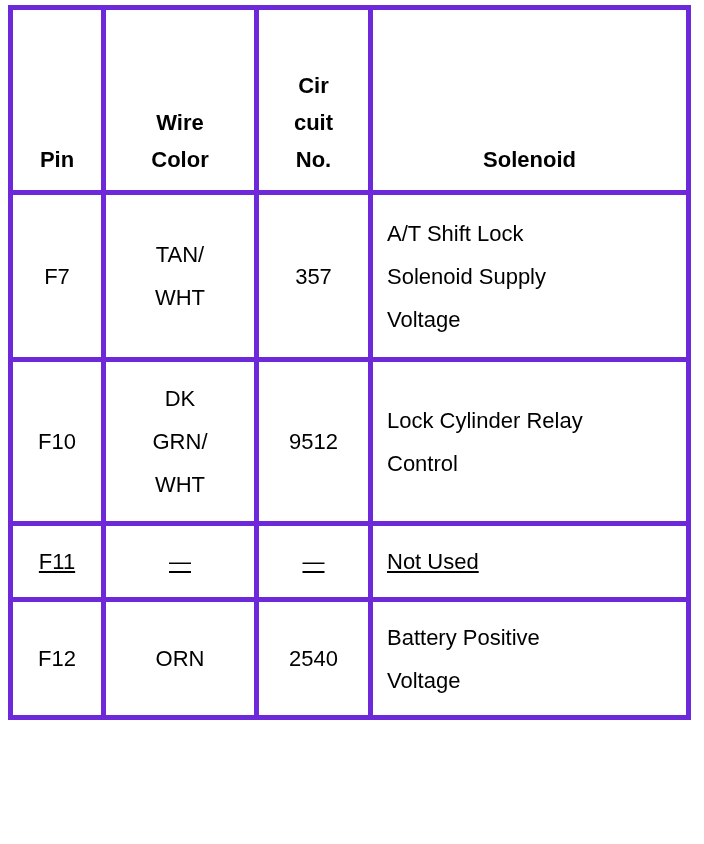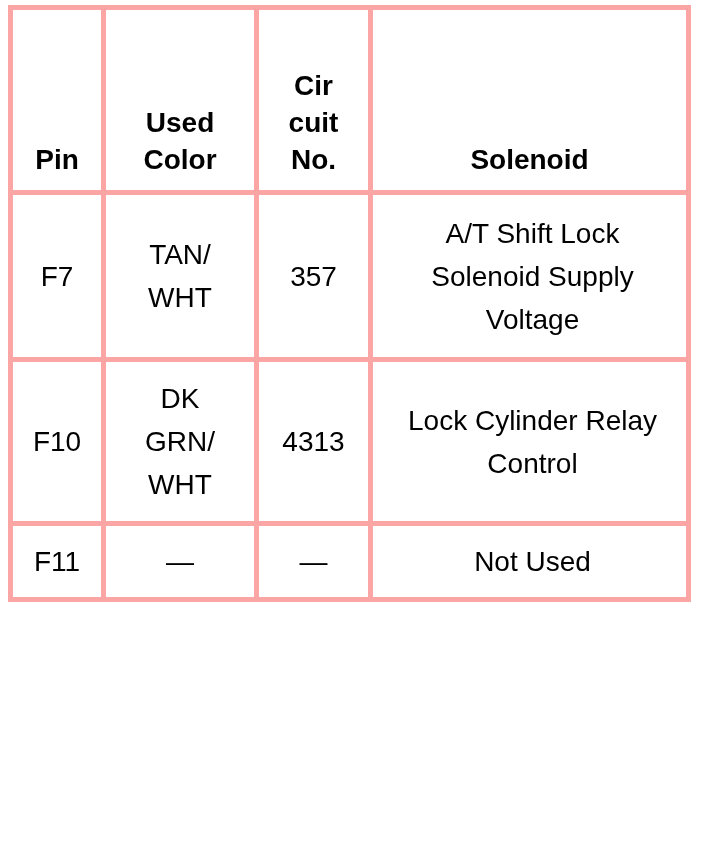--- a/index.html
+++ b/index.html
@@ -20,23 +20,23 @@
     left: 8px;
     top: 5px;
   }
   table.pin-table {
     border-collapse: collapse;
     table-layout: fixed;
     background: #ffffff;
   }
   table.pin-table th,
   table.pin-table td {
-    border: 5px solid #fca5a5;
+    border: 5px solid #6d28d9;
     white-space: pre-line;
-    font-size: 28px;
+    font-size: 22px;
     overflow: hidden;
   }
   
   col.col-pin      { width: 93px; }
   col.col-wire     { width: 153px; }
   col.col-circuit  { width: 114px; }
   col.col-function { width: 318px; }
   
   table.pin-table th {
     font-weight: bold;
@@ -47,47 +47,47 @@
   }
   
   table.pin-table td {
     font-weight: normal;
     vertical-align: middle;
     text-align: center;
     line-height: 43px;
     padding: 0 4px;
   }
   table.pin-table td.fn-cell {
-    text-align: center;
+    text-align: left;
     padding-left: 14px;
     padding-right: 8px;
   }
   
   tr.row-header { height: 185px; }
   tr.row-0 { height: 167px; }
   tr.row-1 { height: 117px; }
   tr.row-2 { height: 164px; }
-  tr.row-3 { height: 76px; }
+  tr.row-3 { height: 76px; text-decoration: underline; }
   tr.row-4 { height: 118px; }
 </style>
 </head>
 <body>
 
 <div class="table-wrap">
   <table class="pin-table">
     <colgroup>
       <col class="col-pin">
       <col class="col-wire">
       <col class="col-circuit">
       <col class="col-function">
     </colgroup>
     <thead>
       <tr class="row-header">
         <th>Pin</th>
-        <th>Used
+        <th>Wire
 Color</th>
         <th>Cir
 cuit
 No.</th>
         <th>Solenoid</th>
       </tr>
     </thead>
     <tbody>
       <tr class="row-0">
         <td>F7</td>
@@ -96,25 +96,32 @@
         <td>357</td>
         <td class="fn-cell">A/T Shift Lock
 Solenoid Supply
 Voltage</td>
       </tr>
       <tr class="row-2">
         <td>F10</td>
         <td>DK
 GRN/
 WHT</td>
-        <td>4313</td>
+        <td>9512</td>
         <td class="fn-cell">Lock Cylinder Relay
 Control</td>
       </tr>
       <tr class="row-3">
         <td>F11</td>
         <td>—</td>
         <td>—</td>
         <td class="fn-cell">Not Used</td>
       </tr>
+      <tr class="row-4">
+        <td>F12</td>
+        <td>ORN</td>
+        <td>2540</td>
+        <td class="fn-cell">Battery Positive
+Voltage</td>
+      </tr>
     </tbody>
   </table>
 </div>
 
 </body></html>

